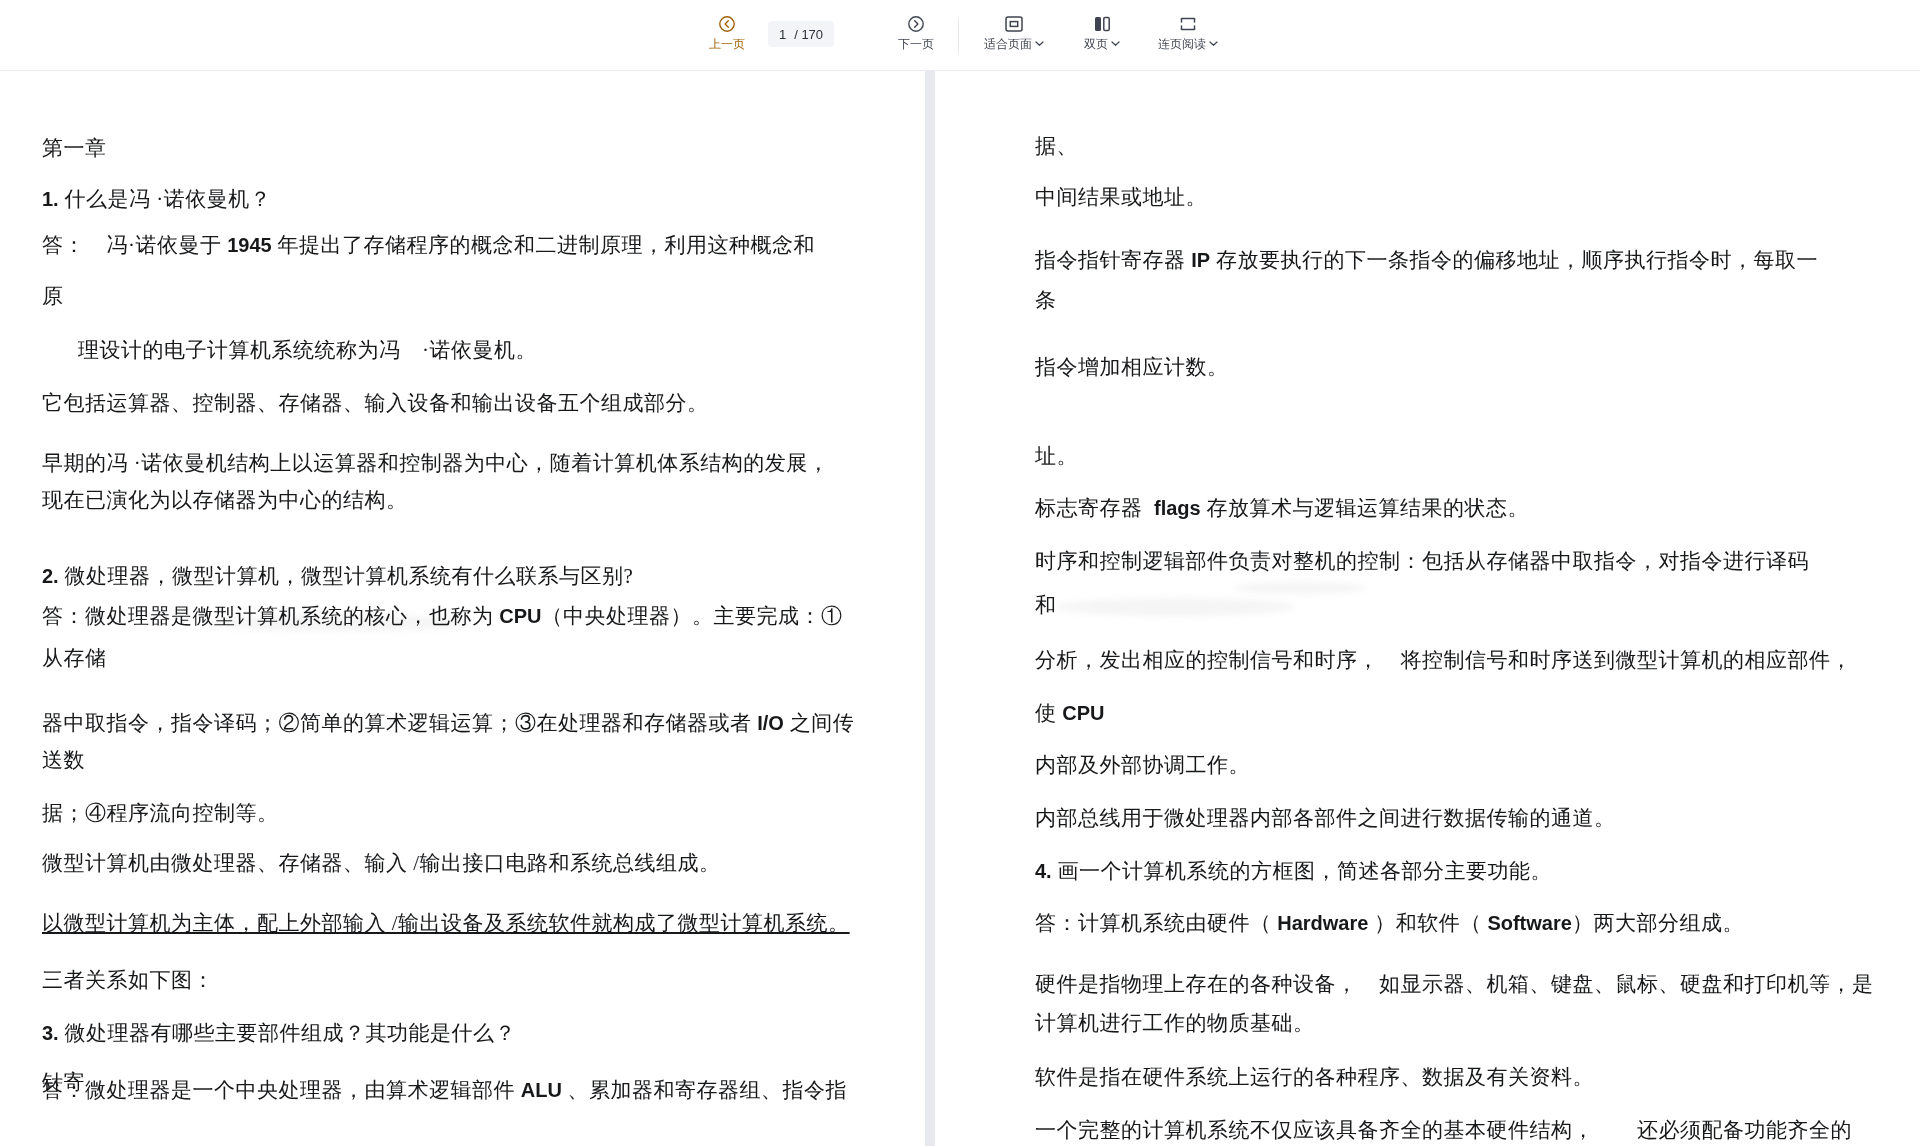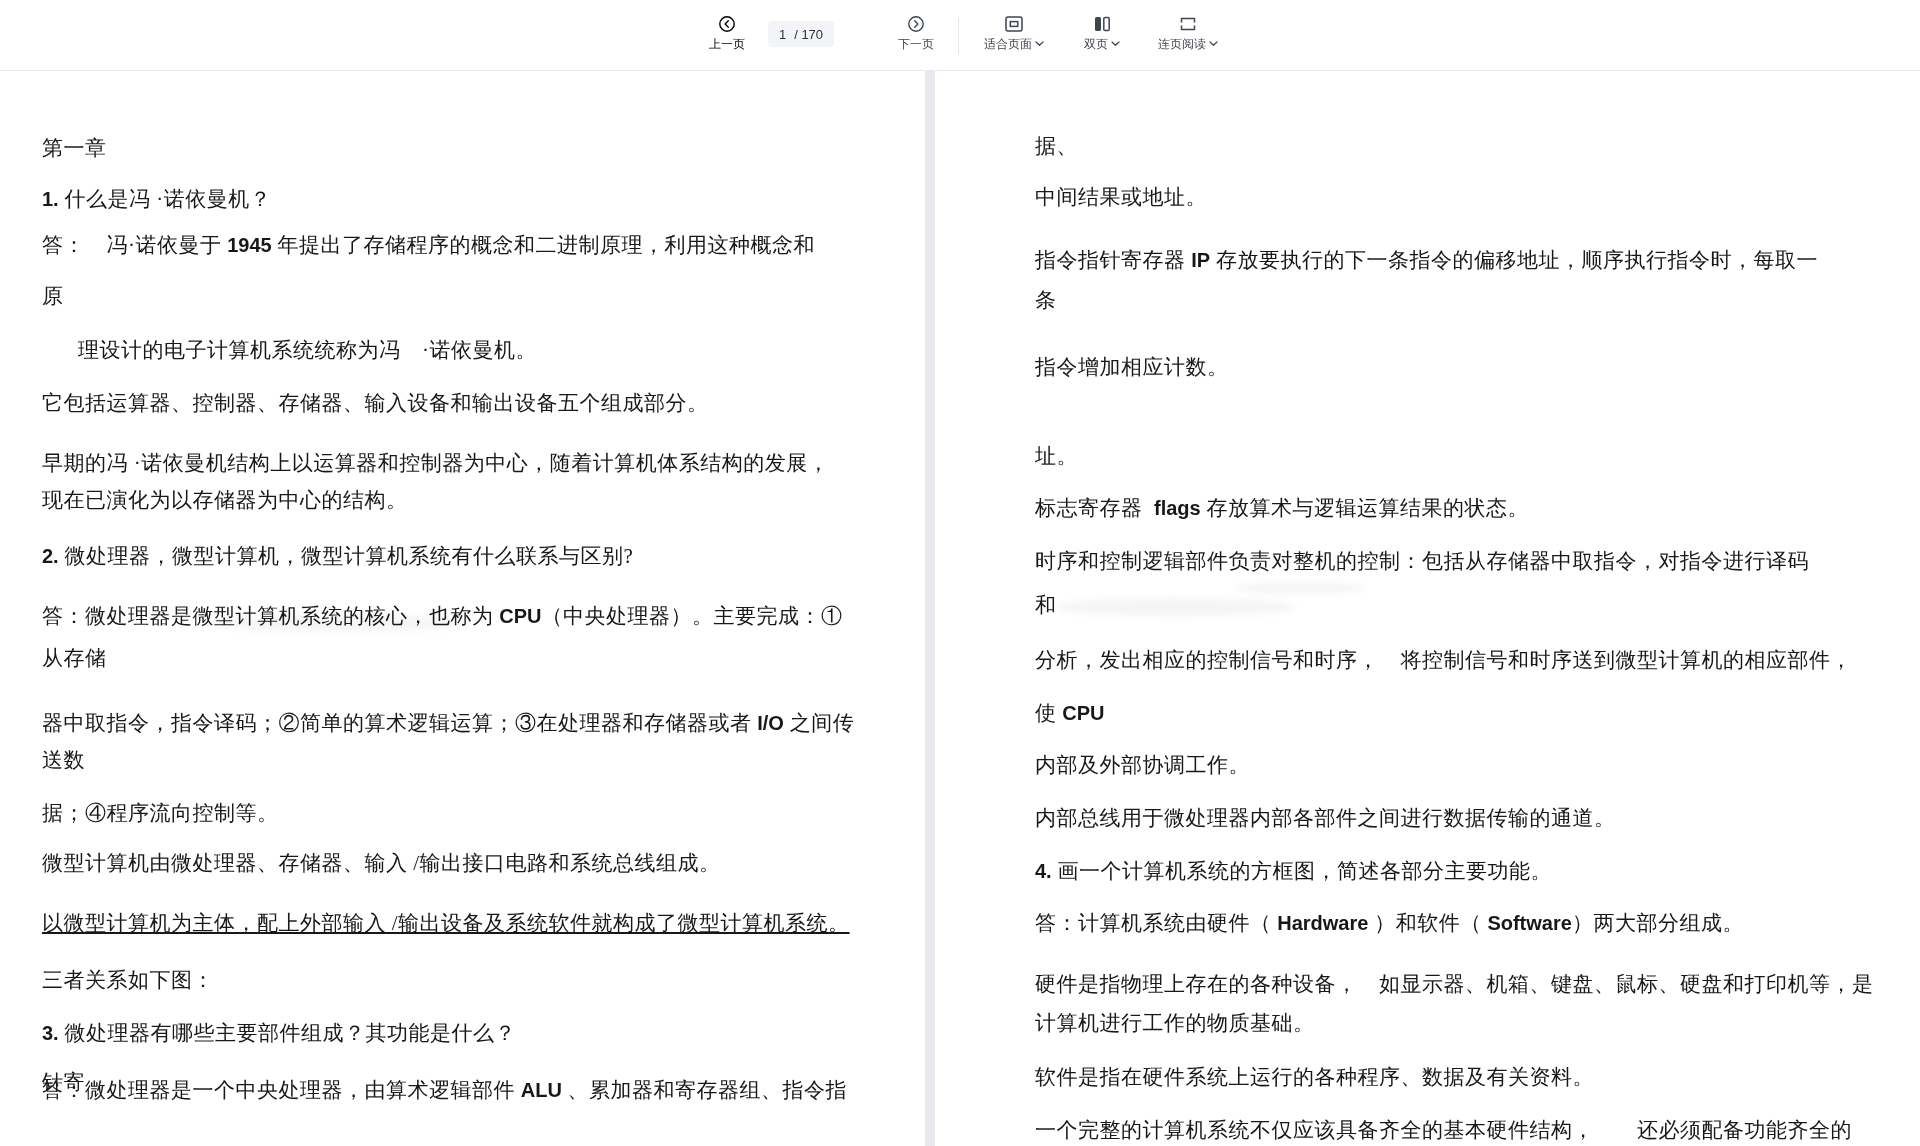--- a/index.html
+++ b/index.html
@@ -10,21 +10,21 @@
                 border-top:1px solid #eef0f4;}
   .corner-pill{position:absolute;left:1746px;top:-12px;width:300px;height:26px;
                background:#f5f6f9;border:1px solid #eceef3;border-radius:0 0 0 13px;}
   .toolbar{position:absolute;left:0;top:0;width:100%;height:70px;background:#fff;
            border-bottom:1px solid #e9ebef;z-index:5;}
   .tb-group{position:absolute;top:15px;display:flex;flex-direction:column;align-items:center;
             gap:4px;color:#3f4550;cursor:pointer;background:none;border:none;padding:0;
             font-family:inherit;transform:translateX(-50%);}
   .tb-group .tb-label{font-size:12px;line-height:14px;white-space:nowrap;color:inherit;
             display:flex;align-items:center;gap:3px;}
-  .tb-group.disabled{color:#000000;cursor:default;}
+  .tb-group.disabled{color:#a16207;cursor:default;}
   .page-box{position:absolute;left:768px;top:21px;width:66px;height:26px;background:#f3f4f7;
             border-radius:4px;display:flex;align-items:center;justify-content:center;gap:8px;
             font-size:13px;color:#2c313a;}
   .tb-divider{position:absolute;left:958px;top:18px;height:36px;width:0;
               border-left:1px solid #e6e8ec;}
   .tb-icon{display:block;}
   
   .page{position:absolute;top:70px;bottom:0;background:#fff;}
   .page-left{left:0;width:925px;}
   .page-gap{position:absolute;left:925px;top:70px;width:10px;bottom:0;background:#e7e9ee;}
@@ -115,21 +115,21 @@
   <div class="page page-left">
     <div class="smudge" style="left:210px;top:545px;width:260px;height:16px;"></div>
   <div class="doc-line" style="top: 65px;"><span>第一章</span></div>
       <div class="doc-line" style="top: 116px;"><b>1.</b><span> 什么是冯 ·诺依曼机？</span></div>
       <div class="doc-line" style="top: 162px;"><span>答：　冯·诺依曼于 </span><b>1945</b><span> 年提出了存储程序的概念和二进制原理，利用这种概念和</span></div>
       <div class="doc-line" style="top: 213px;"><span>原</span></div>
       <div class="doc-line" style="top: 267px; margin-left: 36px;"><span>理设计的电子计算机系统统称为冯　·诺依曼机。</span></div>
       <div class="doc-line" style="top: 320px;"><span>它包括运算器、控制器、存储器、输入设备和输出设备五个组成部分。</span></div>
       <div class="doc-line" style="top: 380px;"><span>早期的冯 ·诺依曼机结构上以运算器和控制器为中心，随着计算机体系结构的发展，</span></div>
       <div class="doc-line" style="top: 417px;"><span>现在已演化为以存储器为中心的结构。</span></div>
-      <div class="doc-line" style="top: 473px; text-align: center;"><b>2.</b><span> 微处理器，微型计算机，微型计算机系统有什么联系与区别?</span></div>
+      <div class="doc-line" style="top: 493px; text-align: center;"><b>2.</b><span> 微处理器，微型计算机，微型计算机系统有什么联系与区别?</span></div>
       <div class="doc-line" style="top: 533px;"><span>答：微处理器是微型计算机系统的核心，也称为 </span><b>CPU</b><span>（中央处理器）。主要完成：①</span></div>
       <div class="doc-line" style="top: 575px;"><span>从存储</span></div>
       <div class="doc-line" style="top: 640px;"><span>器中取指令，指令译码；②简单的算术逻辑运算；③在处理器和存储器或者 </span><b>I/O</b><span> 之间传</span></div>
       <div class="doc-line" style="top: 677px;"><span>送数</span></div>
       <div class="doc-line" style="top: 730px;"><span>据；④程序流向控制等。</span></div>
       <div class="doc-line" style="top: 780px;"><span>微型计算机由微处理器、存储器、输入 /输出接口电路和系统总线组成。</span></div>
       <div class="doc-line" style="top: 840px; text-decoration: underline;"><span>以微型计算机为主体，配上外部输入 /输出设备及系统软件就构成了微型计算机系统。</span></div>
       <div class="doc-line" style="top: 897px;"><span>三者关系如下图：</span></div>
       <div class="doc-line" style="top: 950px; text-align: right;"><b>3.</b><span> 微处理器有哪些主要部件组成？其功能是什么？</span></div>
       <div class="doc-line" style="top: 1007px;"><span>答：微处理器是一个中央处理器，由算术逻辑部件 </span><b>ALU</b><span> 、累加器和寄存器组、指令指</span></div>

